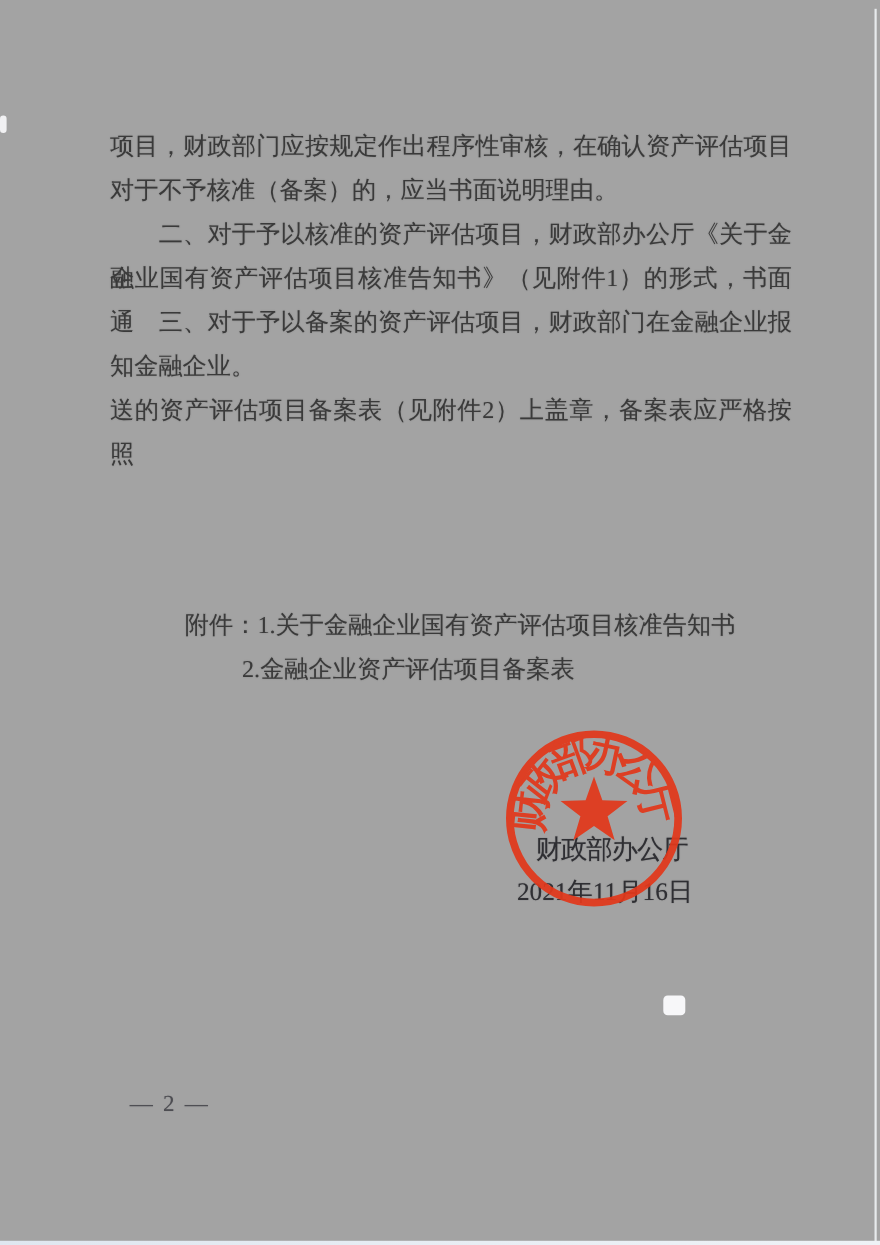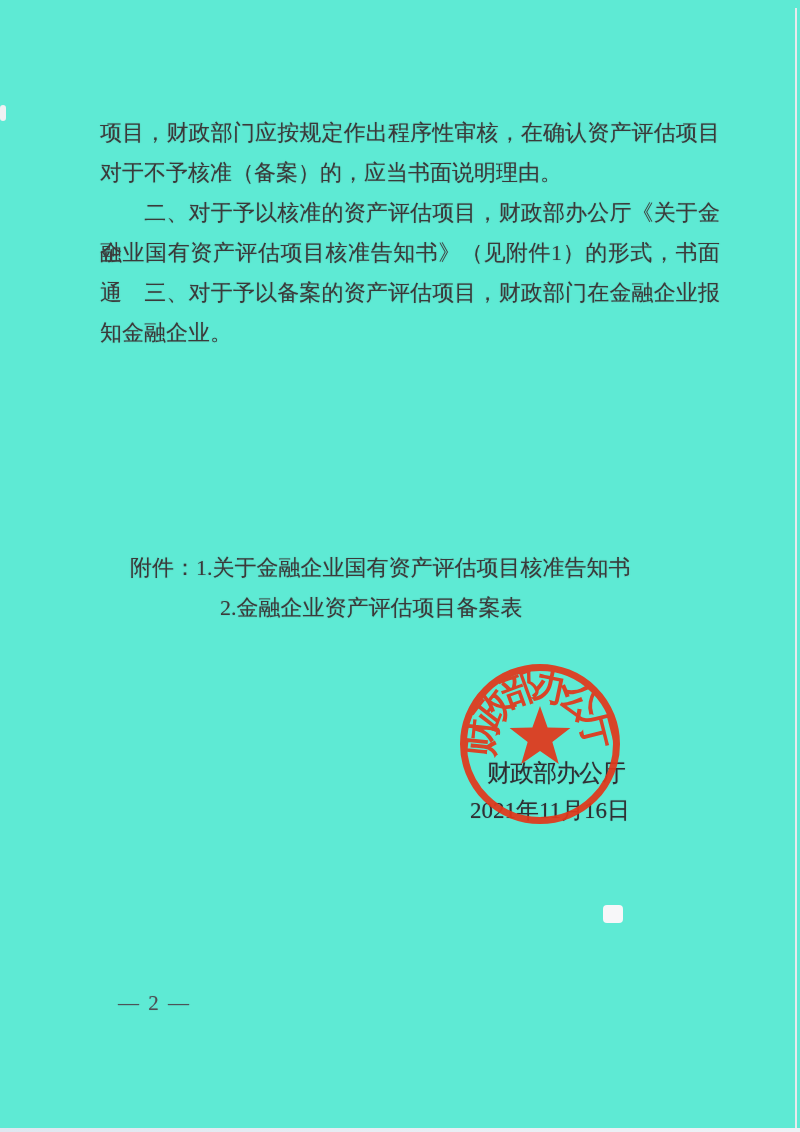--- a/index.html
+++ b/index.html
@@ -1,35 +1,35 @@
 <!DOCTYPE html>
 <html><head>
 <meta charset="utf-8">
 <style>
   html,body{margin:0;padding:0;}
   body{
     width:800px;height:1132px;overflow:hidden;background:#ffffff;
     font-family:"Liberation Serif","DejaVu Serif",serif;
   }
-  .page{position:relative;width:800px;height:1132px;background:#5eead4;}
+  .page{position:relative;width:800px;height:1132px;background:#a3a3a3;}
 
   
   .text-block{position:absolute;left:100px;top:113px;width:620px;}
   .line{
     height:40px;line-height:40px;font-size:22px;color:#3a3a3a;
     white-space:nowrap;letter-spacing:0;
     text-shadow:0 0 1.2px rgba(70,70,70,.45);
   }
   .line.f{white-space:normal;text-align:justify;text-align-last:justify;}
 
   
   .attachments{position:absolute;left:130px;top:548px;}
   .att-line{
     height:40px;line-height:40px;font-size:22px;color:#3a3a3a;
-    white-space:nowrap;text-shadow:0 0 1.2px rgba(70,70,70,.45);
+    white-space:nowrap;text-shadow:0 0 1.2px rgba(70,70,70,.45);margin-left:38px;
   }
   .att-line.second{margin-left:90px;}
 
   
   .sig-org{
     position:absolute;left:556px;top:760px;transform:translateX(-50%);
     font-size:24px;line-height:26px;letter-spacing:-1px;color:#2f2f33;
     white-space:nowrap;z-index:2;text-shadow:0 0 1px rgba(50,50,55,.5);
   }
   .sig-date{
@@ -65,20 +65,21 @@
 
 <div class="page">
 
   <div class="text-block">
     <div class="line f">项目，财政部门应按规定作出程序性审核，在确认资产评估项目</div>
     <div class="line">对于不予核准（备案）的，应当书面说明理由。</div>
     <div class="line f">　　二、对于予以核准的资产评估项目，财政部办公厅《关于金融</div>
     <div class="line f">企业国有资产评估项目核准告知书》（见附件1）的形式，书面通</div>
     <div class="line f">　　三、对于予以备案的资产评估项目，财政部门在金融企业报</div>
     <div class="line">知金融企业。</div>
+    <div class="line f">送的资产评估项目备案表（见附件2）上盖章，备案表应严格按照</div>
   </div>
 
   <div class="attachments">
     <div class="att-line">附件：1.关于金融企业国有资产评估项目核准告知书</div>
     <div class="att-line second">2.金融企业资产评估项目备案表</div>
   </div>
 
   <div class="sig-org">财政部办公厅</div>
   <div class="sig-date">2021年11月16日</div>
 

